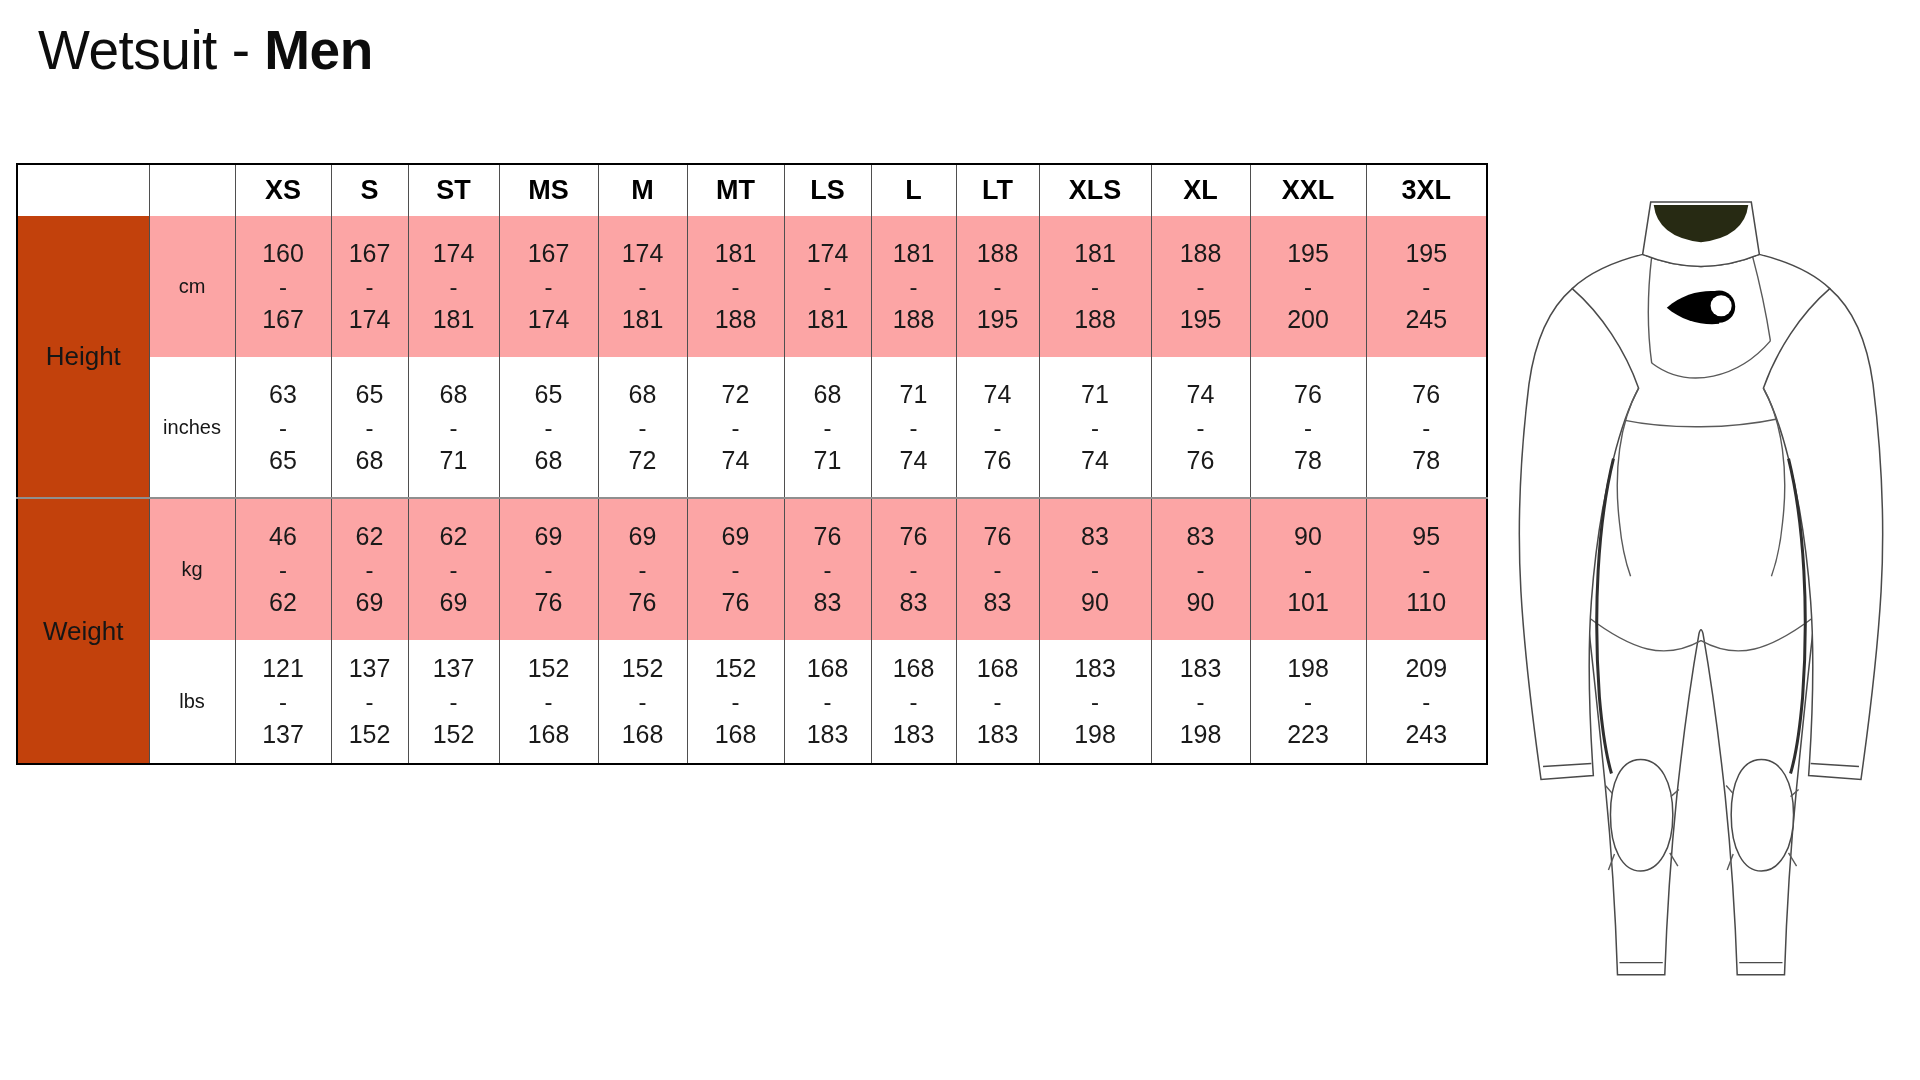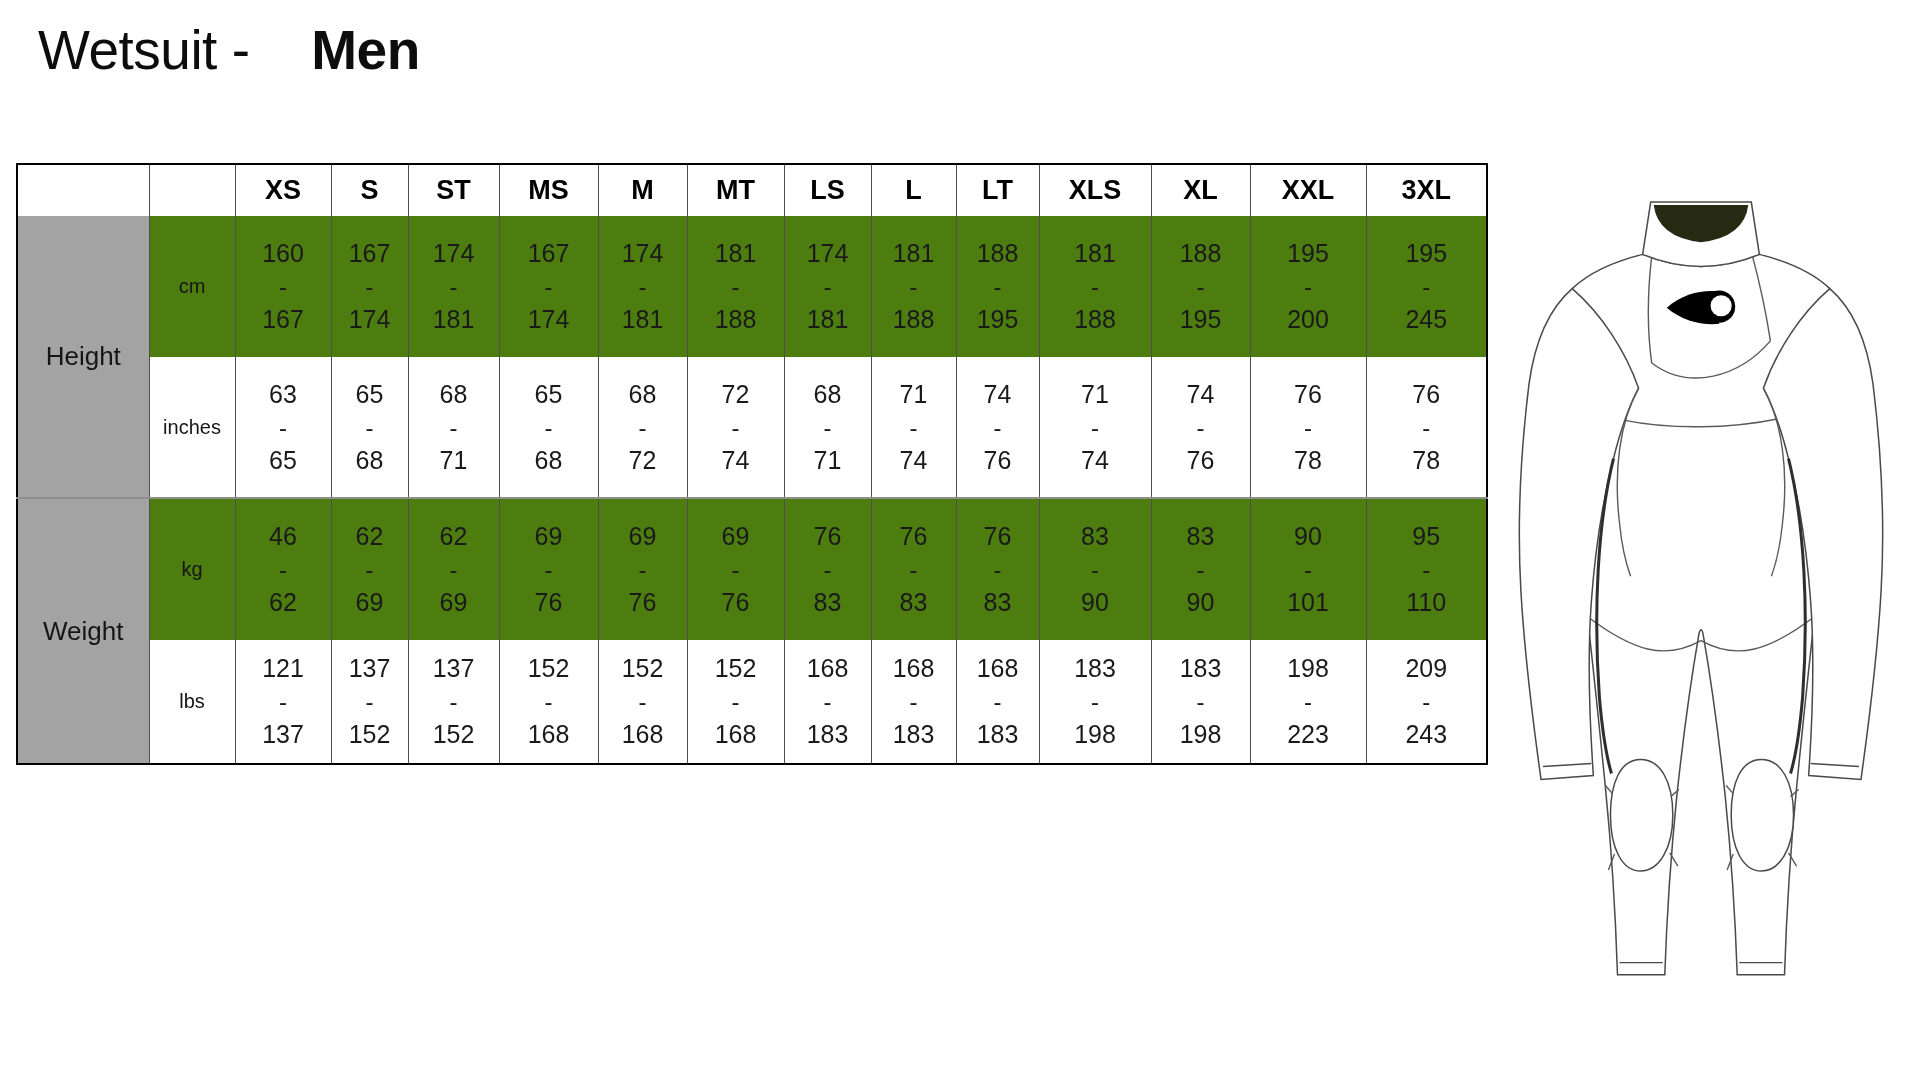--- a/index.html
+++ b/index.html
@@ -2,34 +2,34 @@
 <html><head>
 <meta charset="utf-8">
 <style>
   html,body{margin:0;padding:0;background:#ffffff;}
   .stage{position:relative;width:1920px;height:1080px;background:#ffffff;overflow:hidden;
          font-family:"Liberation Sans",sans-serif;color:#161616;}
 
   
   .title{position:absolute;left:38px;top:18px;margin:0;font-size:55px;font-weight:400;
          letter-spacing:-0.5px;color:#0d0d0d;}
-  .title b{font-weight:700;margin-left:47px;}
+  .title b{font-weight:700;}
 
   
   .size-chart{position:absolute;left:16px;top:163px;border-collapse:collapse;table-layout:fixed;
               border:2.5px solid #000;}
   .size-chart th,.size-chart td{border-left:1.5px solid #4f4f4f;padding:0;text-align:center;
               vertical-align:middle;font-weight:400;}
   .size-chart thead tr{height:52px;}
   .size-chart tbody tr{height:141px;}
   .size-chart tbody tr.row-kg{height:142px;}
   .size-chart tbody tr.row-lbs{height:124px;}
   .size-chart thead th.size{font-weight:700;font-size:27px;color:#000;background:#fff;}
-  .size-chart tr.shaded td{background:#4d7c0f;margin-top:29px;}
-  .size-chart th.group-label{background:#a3a3a3;font-size:26px;color:#161616;}
+  .size-chart tr.shaded td{background:#fca5a5;margin-top:29px;}
+  .size-chart th.group-label{background:#c2410c;font-size:26px;color:#161616;}
   .size-chart td.unit{font-size:20px;color:#161616;}
   .size-chart td.range .v{display:block;font-size:25px;line-height:37px;color:#1a1a1a;}
   .size-chart td.range .dash{display:block;font-size:24px;line-height:29px;color:#1a1a1a;}
   .size-chart tr.section-start th,.size-chart tr.section-start td{border-top:2px solid #8f8f8f;}
 
   
   .suit{position:absolute;left:1498px;top:190px;width:406px;height:835px;}
   .suit .outline{fill:#ffffff;stroke:#4a4a4a;stroke-width:1.5;}
   .suit .seam{fill:none;stroke:#5a5a5a;stroke-width:1.4;}
   .suit .seam-bold{fill:none;stroke:#2e2e2e;stroke-width:3;}

